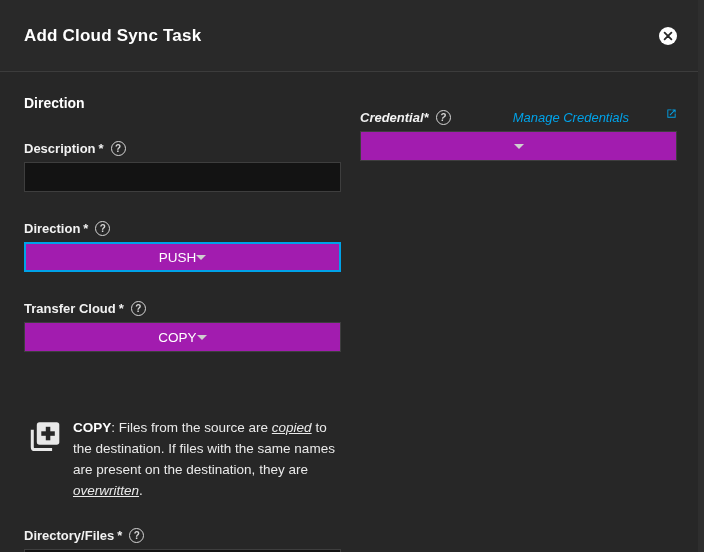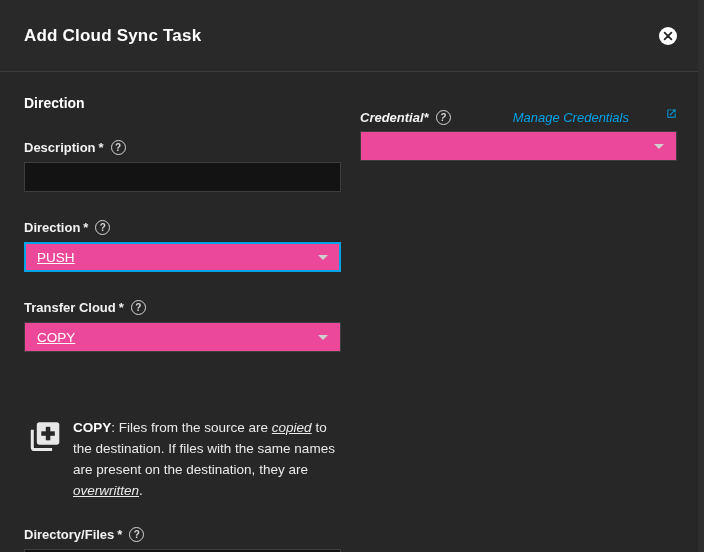--- a/index.html
+++ b/index.html
@@ -46,20 +46,21 @@
   .col { width: 317px; flex: 0 0 auto; }
 
   .section-title {
     font-size: 14px;
     font-weight: bold;
     line-height: 16px;
   }
 
   .label-row {
     display: flex;
+    align-items: center;
     margin: 28px 0 6px 0;
     height: 16px;
     font-size: 13px;
     font-weight: 600;
     color: #f2f2f2;
   }
   .label-row .req { margin-left: 3px; }
   .help-icon {
     width: 15px; height: 15px;
     border: 1px solid #d6d6d6;
@@ -83,29 +84,28 @@
     font-family: "Liberation Sans", sans-serif;
     font-size: 13.5px;
     padding: 0 10px;
     outline: none;
     display: block;
   }
 
   .select-box {
     width: 100%;
     height: 30px;
-    background: #ec4899;
+    background: #a21caf;
     border: 1px solid #3e3e3e;
     display: flex;
     align-items: center;
-    justify-content: space-between;
+    justify-content: center;
     padding: 0 12px;
     font-size: 13.5px;
     cursor: pointer;
-    text-decoration: underline;
   }
   .select-box.focused {
     border: 2px solid #00a2e8;
     padding: 0 11px;
   }
   .caret-down {
     width: 0; height: 0;
     border-left: 5px solid transparent;
     border-right: 5px solid transparent;
     border-top: 5px solid #cfcfcf;

